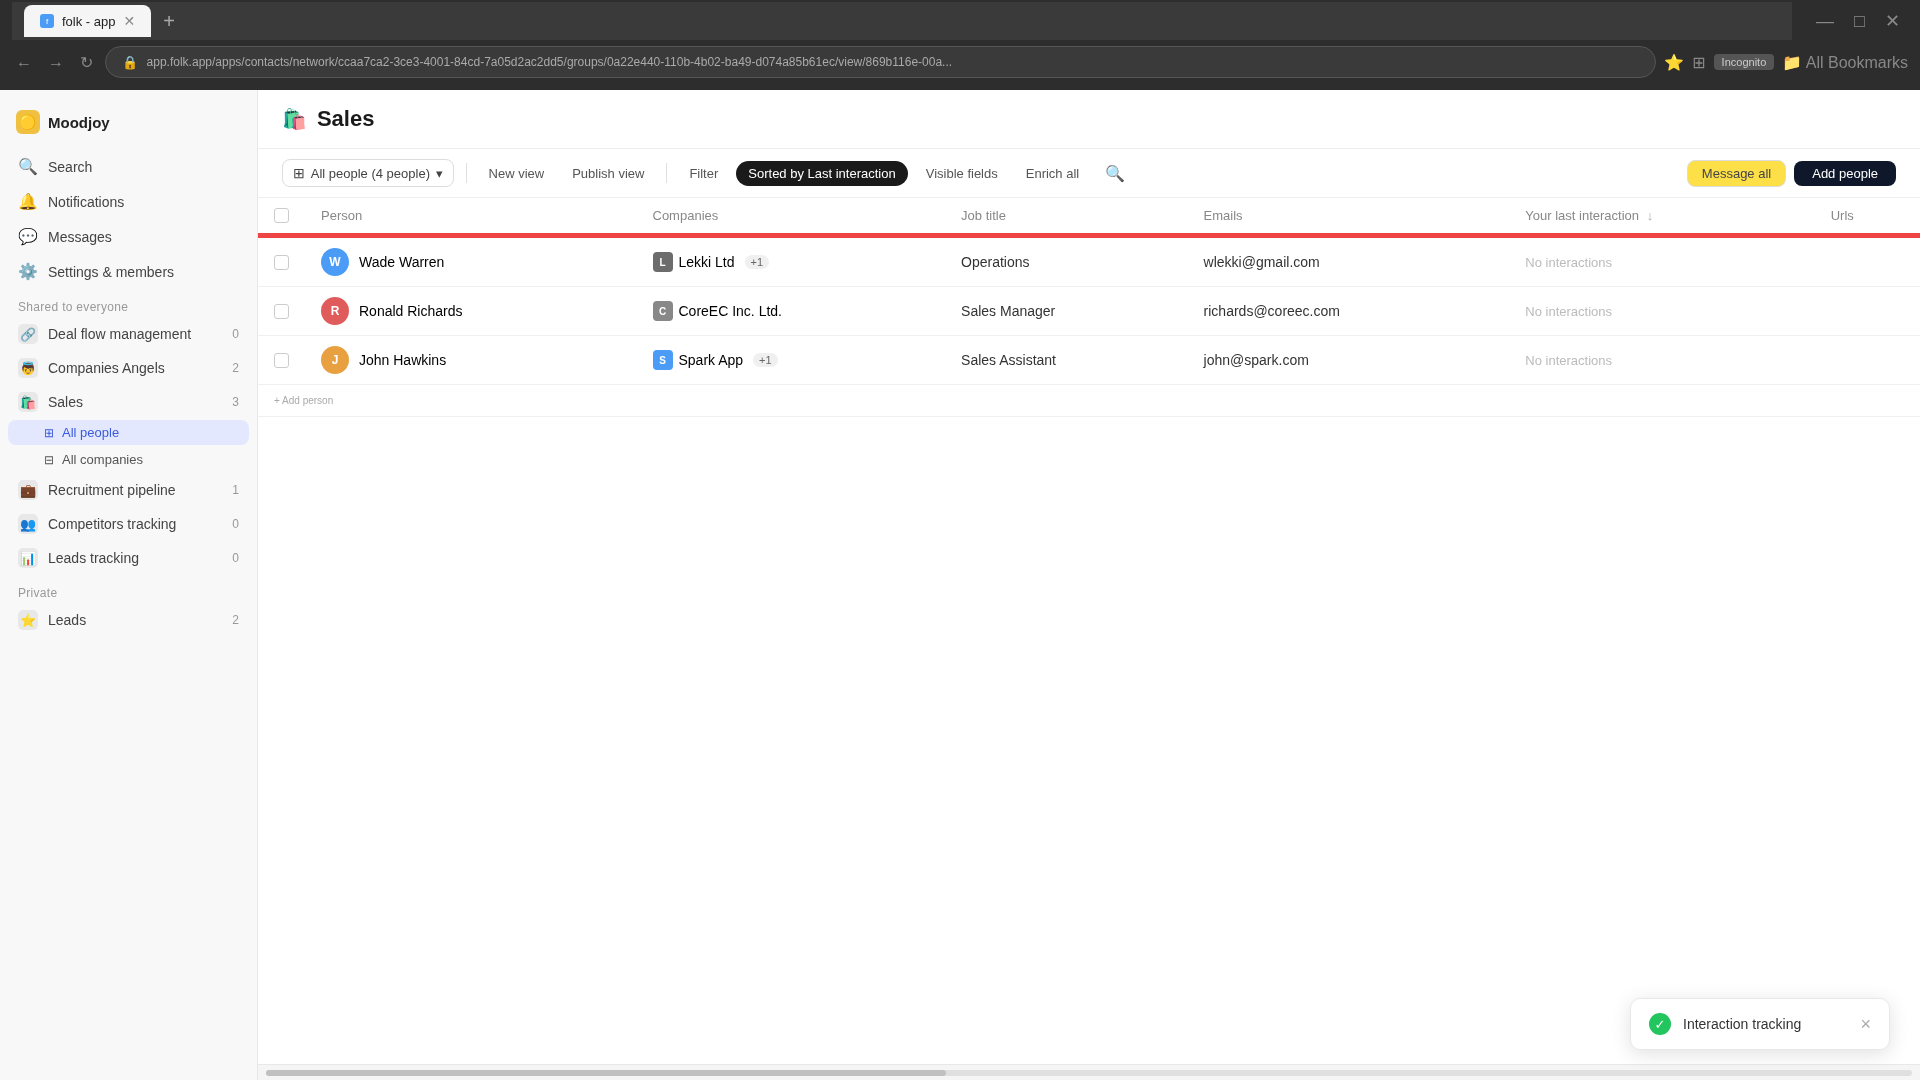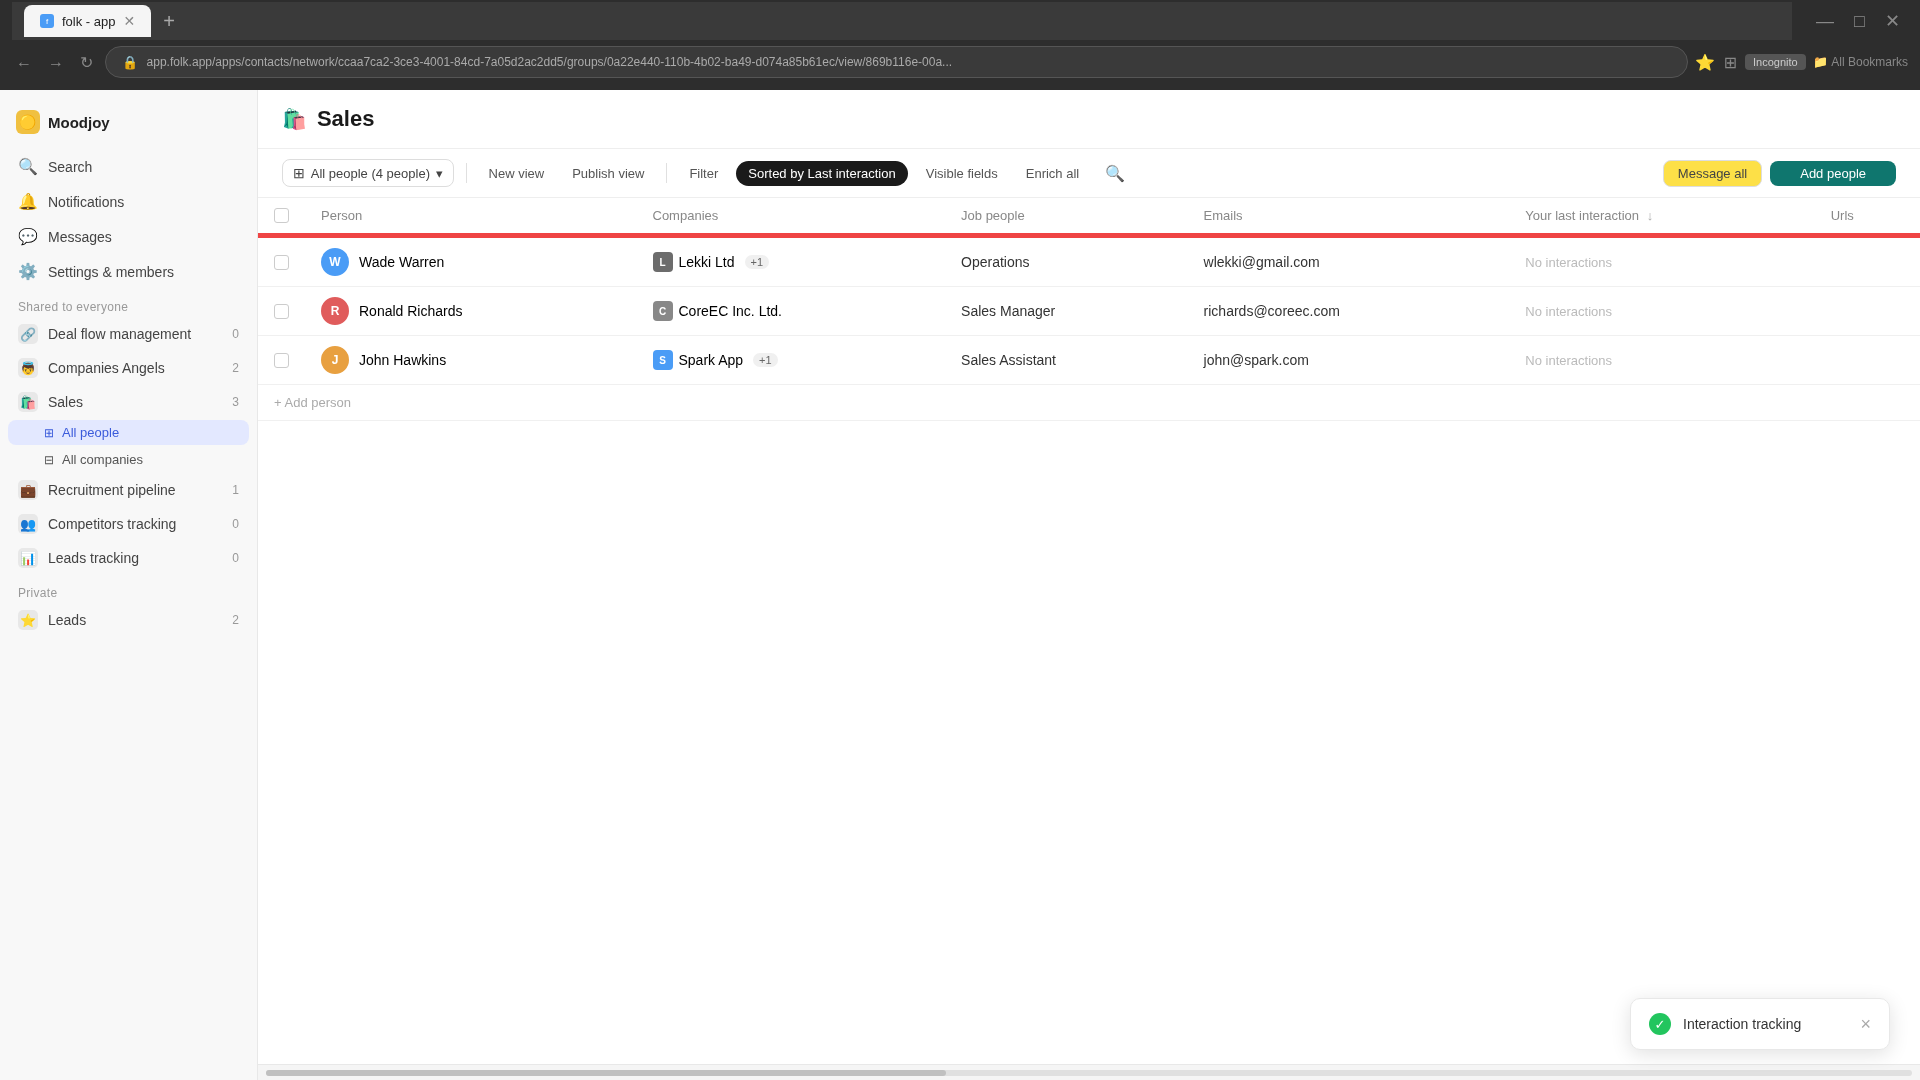--- a/index.html
+++ b/index.html
@@ -54,38 +54,38 @@
     .more-btn { background: none; border: none; color: #888; font-size: 18px; cursor: pointer; padding: 4px; }
 
     
     .toolbar { display: flex; align-items: center; gap: 8px; padding: 10px 24px; border-bottom: 1px solid #eee; }
     .view-selector { display: flex; align-items: center; gap: 6px; padding: 5px 10px; border: 1px solid #ddd; border-radius: 8px; cursor: pointer; font-size: 13px; color: #444; }
     .toolbar-btn { background: none; border: none; padding: 5px 10px; border-radius: 8px; cursor: pointer; font-size: 13px; color: #555; }
     .toolbar-separator { width: 1px; height: 20px; background: #e0e0e0; margin: 0 4px; }
     .active-filter-btn { background: #1a1a1a; color: white; border: none; padding: 5px 12px; border-radius: 20px; font-size: 13px; cursor: pointer; }
     .search-icon-btn { background: none; border: none; color: #777; font-size: 16px; cursor: pointer; padding: 4px 8px; }
     .message-all-btn { background: #fde047; border: 1px solid #ddd; padding: 5px 14px; border-radius: 8px; cursor: pointer; font-size: 13px; color: #444; font-weight: 500; }
-    .add-people-btn { background: #0f766e; color: white; border: none; padding: 5px 30px; border-radius: 8px; cursor: pointer; font-size: 13px; font-weight: 500; }
+    .add-people-btn { background: #0f172a; color: white; border: none; padding: 5px 18px; border-radius: 8px; cursor: pointer; font-size: 13px; font-weight: 500; }
 
     
     .table-container { flex: 1; overflow: auto; }
     table { width: 100%; border-collapse: collapse; }
     thead tr { border-bottom: 5px solid #ef4444; }
     th { padding: 10px 16px; text-align: left; font-size: 13px; font-weight: 500; color: #888; background: white; position: sticky; top: 0; z-index: 1; white-space: nowrap; }
     th.checkbox-col { width: 40px; }
     td { padding: 0; border-bottom: 1px solid #f0f0f0; }
     .person-cell { display: flex; align-items: center; gap: 10px; padding: 10px 16px; }
     .avatar-circle { width: 28px; height: 28px; border-radius: 50%; display: flex; align-items: center; justify-content: center; font-size: 12px; font-weight: 600; color: white; flex-shrink: 0; border: 2px solid #ddd; }
     .cell-text { padding: 10px 16px; font-size: 14px; color: #333; vertical-align: middle; }
     .company-cell { display: flex; align-items: center; gap: 6px; padding: 10px 16px; }
     .company-icon { width: 20px; height: 20px; border-radius: 4px; display: flex; align-items: center; justify-content: center; font-size: 10px; font-weight: 700; color: white; flex-shrink: 0; }
     .plus-badge { background: #f0f0f0; color: #666; font-size: 11px; padding: 1px 6px; border-radius: 10px; margin-left: 4px; }
     .no-interaction { color: #bbb; font-size: 13px; }
     .sort-arrow { margin-left: 4px; color: #aaa; }
-    .add-person-row td { padding: 10px 16px; color: #aaa; font-size: 13px; cursor: pointer; }
+    .add-person-row td { padding: 10px 16px; color: #aaa; font-size: 10px; cursor: pointer; }
     .checkbox { width: 15px; height: 15px; border: 1px solid #ccc; border-radius: 3px; }
 
     
     .toast { position: fixed; bottom: 30px; right: 30px; background: white; border: 1px solid #e8e8e8; border-radius: 10px; padding: 14px 18px; display: flex; align-items: center; gap: 12px; box-shadow: 0 4px 20px rgba(0,0,0,0.12); font-size: 14px; color: #333; min-width: 260px; z-index: 100; }
     .toast-success-icon { width: 22px; height: 22px; background: #22c55e; border-radius: 50%; display: flex; align-items: center; justify-content: center; color: white; font-size: 13px; flex-shrink: 0; }
     .toast-close { margin-left: auto; color: #aaa; cursor: pointer; font-size: 18px; background: none; border: none; }
 
     
     .scroll-bar-area { height: 16px; background: #f5f5f5; border-top: 1px solid #e8e8e8; display: flex; align-items: center; padding: 0 8px; }
     .scroll-bar-track { flex: 1; height: 6px; background: #e0e0e0; border-radius: 3px; }
@@ -115,21 +115,21 @@
     <button class="nav-btn">→</button>
     <button class="nav-btn">↻</button>
     <div class="address-bar">
       <span style="color:#888; font-size:13px;">🔒</span>
       <span class="address-text">app.folk.app/apps/contacts/network/ccaa7ca2-3ce3-4001-84cd-7a05d2ac2dd5/groups/0a22e440-110b-4b02-ba49-d074a85b61ec/view/869b116e-00a...</span>
     </div>
     <div class="browser-right-btns">
       <span style="font-size:16px; color:#888;">⭐</span>
       <span style="font-size:16px; color:#888;">⊞</span>
       <span class="incognito-badge">Incognito</span>
-      <span style="font-size:12px; color:#888; cursor:pointer;">📁 All Bookmarks</span>
+      <span style="font-size:16px; color:#888; cursor:pointer;">📁 All Bookmarks</span>
     </div>
   </div>
 </div>
 
 <div class="app">
 
   <div class="sidebar">
     <div class="sidebar-logo">
       <div class="logo-icon">🟡</div>
       <span>Moodjoy</span>
@@ -239,21 +239,21 @@
 
     <div class="table-container">
       <table>
         <thead>
           <tr>
             <th class="checkbox-col">
               <div class="checkbox"></div>
             </th>
             <th>Person</th>
             <th>Companies</th>
-            <th>Job people</th>
+            <th>Job title</th>
             <th>Emails</th>
             <th>
               <span>Your last interaction</span>
               <span class="sort-arrow">↓</span>
             </th>
             <th>Urls</th>
           </tr>
         </thead>
         <tbody id="table-body">
         <tr>

